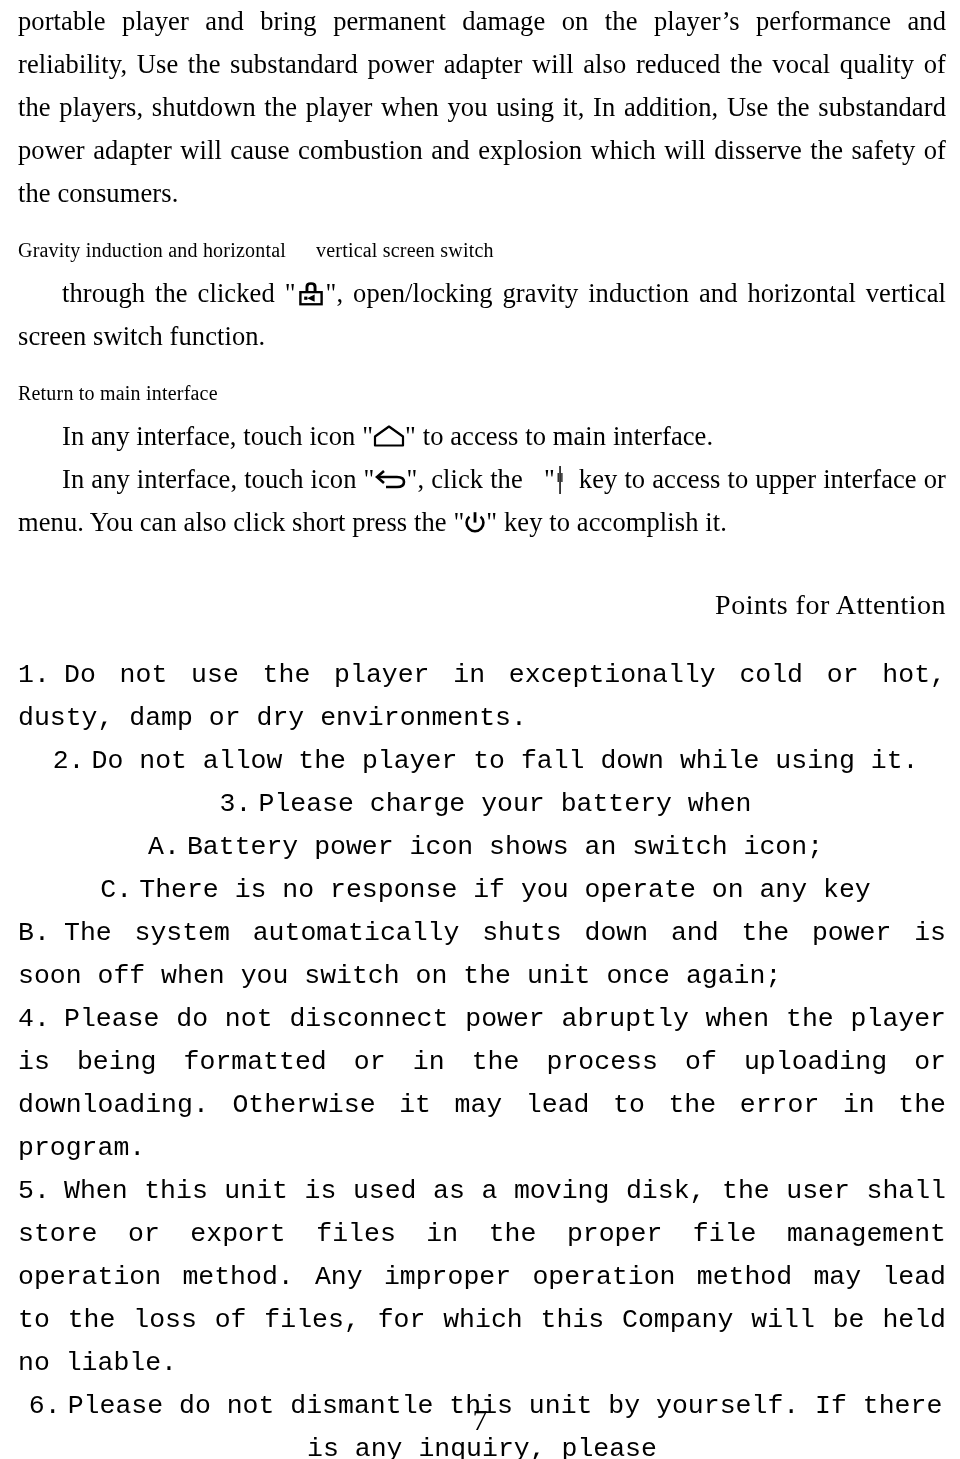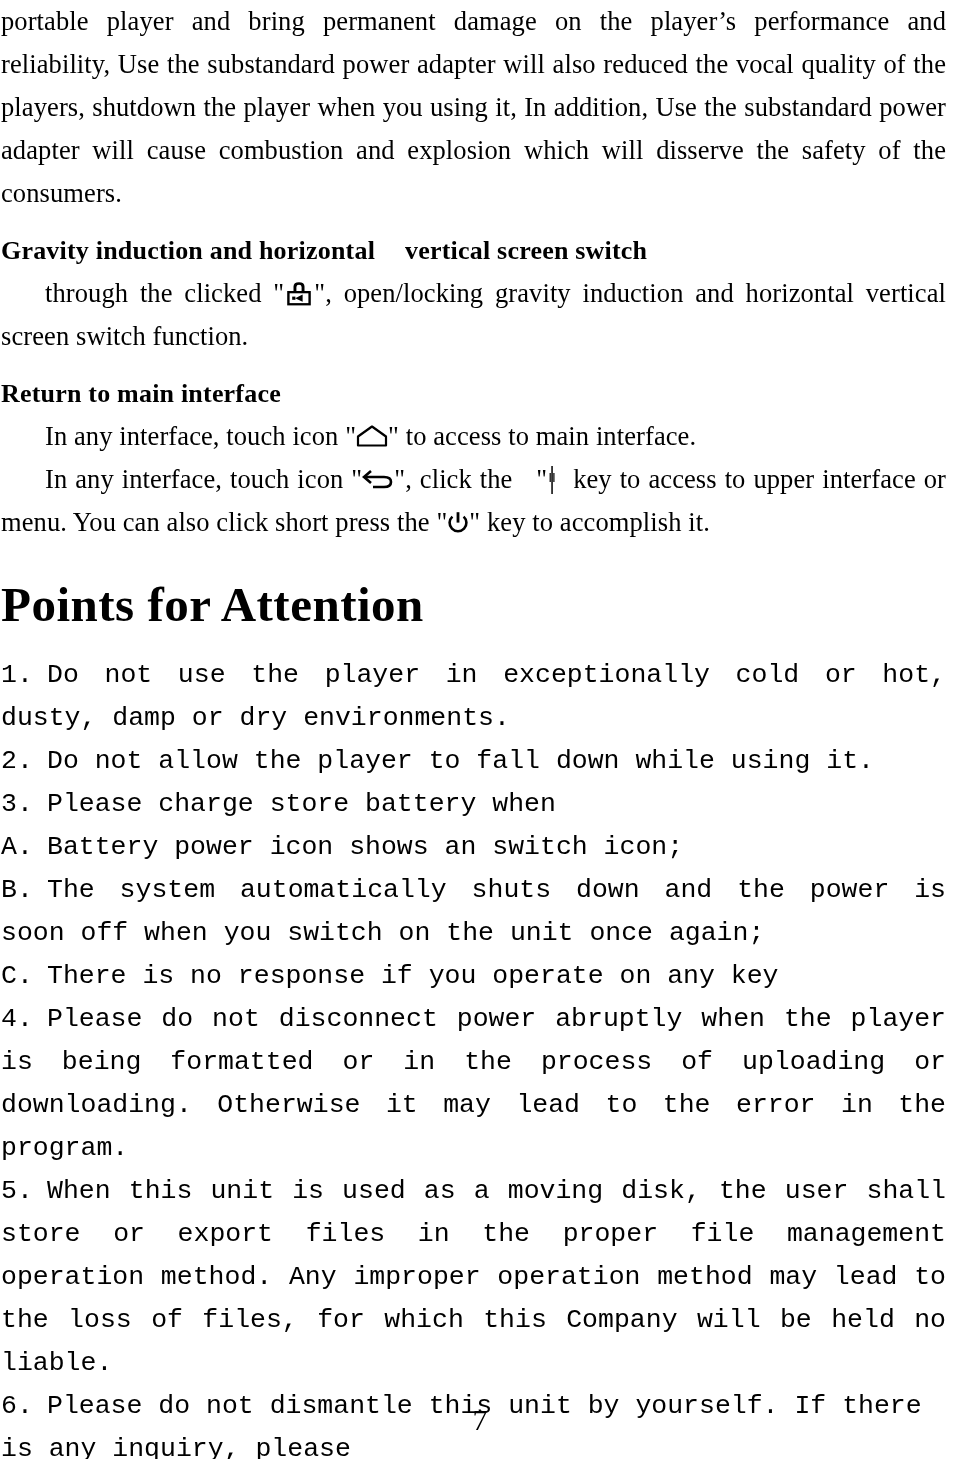--- a/index.html
+++ b/index.html
@@ -13,47 +13,47 @@
     font-family: "Liberation Serif", "DejaVu Serif", serif;
     color: #000000;
     position: relative;
     overflow: hidden;
   }
   .page {
     position: relative;
     width: 960px;
     height: 1459px;
     box-sizing: border-box;
-    padding: 0 14px 0 1px;
+    padding: 0 14px 0 18px;
   }
   p.body-text {
     margin: 0;
     font-size: 26.5px;
     line-height: 43px;
     text-align: justify;
     text-justify: inter-word;
     letter-spacing: 0.1px;
   }
   p.body-text.nojust { text-align: left; }
   .indent { display: inline-block; width: 44px; }
   h3.section-heading {
     margin: 0;
-    font-size: 26px;
+    font-size: 20px;
     line-height: 43px;
-    font-weight: bold;
+    font-weight: normal;
     text-align: left;
     letter-spacing: 0.2px;
   }
   .gap-wide { display: inline-block; width: 30px; }
   h1.attention-title {
     margin: 0;
-    font-size: 49px;
+    font-size: 28px;
     line-height: 70px;
-    font-weight: bold;
-    text-align: left;
+    font-weight: normal;
+    text-align: right;
     letter-spacing: 0.5px;
   }
   .spacer-sm { height: 14px; }
   .spacer-md { height: 26px; }
   .page-number {
     position: absolute;
     left: 0;
     right: 0;
     bottom: 22px;
     text-align: center;
@@ -67,21 +67,21 @@
   }
   .icon svg { display: block; }
   .icon-lock { width: 30px; height: 30px; vertical-align: -7px; }
   .icon-home { width: 32px; height: 22px; vertical-align: -2px; }
   .icon-back { width: 32px; height: 24px; vertical-align: -3px; }
   .icon-menukey { width: 10px; height: 30px; vertical-align: -7px; }
   .icon-power { width: 22px; height: 24px; vertical-align: -4px; }
   .quote { font-size: 26.5px; }
   .numbered { display: inline-block; width: 46px; }
   .listline { margin: 0; font-size: 26.5px; line-height: 43px; text-align: justify; font-family: Liberation Mono, monospace; }
-  .listline.nojust { text-align: left; }
+  .listline.nojust { text-align: center; }
 </style>
 </head>
 <body>
 
 <div class="page">
 
   <p class="body-text">portable player and bring permanent damage on the player’s performance and reliability, Use the substandard power adapter will also reduced the vocal quality of the players, shutdown the player when you using it, In addition, Use the substandard power adapter will cause combustion and explosion which will disserve the safety of the consumers.</p>
 
   <div class="spacer-sm"></div>
 
@@ -119,27 +119,27 @@
   <div class="spacer-md"></div>
 
   <h1 class="attention-title">Points for Attention</h1>
 
   <div class="spacer-sm"></div>
 
   <p class="listline"><span class="numbered">1.</span><span>Do not use the player in exceptionally cold or hot, dusty, damp or dry environments.</span></p>
 
   <p class="listline nojust"><span class="numbered">2.</span><span>Do not allow the player to fall down while using it.</span></p>
 
-  <p class="listline nojust"><span class="numbered">3.</span><span>Please charge store battery when</span></p>
+  <p class="listline nojust"><span class="numbered">3.</span><span>Please charge your battery when</span></p>
 
   <p class="listline nojust"><span class="numbered">A.</span><span>Battery power icon shows an switch icon;</span></p>
 
+  <p class="listline nojust"><span class="numbered">C.</span><span>There is no response if you operate on any key</span></p>
+
   <p class="listline"><span class="numbered">B.</span><span>The system automatically shuts down and the power is soon off when you switch on the unit once again;</span></p>
-
-  <p class="listline nojust"><span class="numbered">C.</span><span>There is no response if you operate on any key</span></p>
 
   <p class="listline"><span class="numbered">4.</span><span>Please do not disconnect power abruptly when the player is being formatted or in the process of uploading or downloading. Otherwise it may lead to the error in the program.</span></p>
 
   <p class="listline"><span class="numbered">5.</span><span>When this unit is used as a moving disk, the user shall store or export files in the proper file management operation method. Any improper operation method may lead to the loss of files, for which this Company will be held no liable.</span></p>
 
   <p class="listline nojust"><span class="numbered">6.</span><span>Please do not dismantle this unit by yourself. If there is any inquiry, please</span></p>
 
   <div class="page-number">7</div>
 
 </div>

